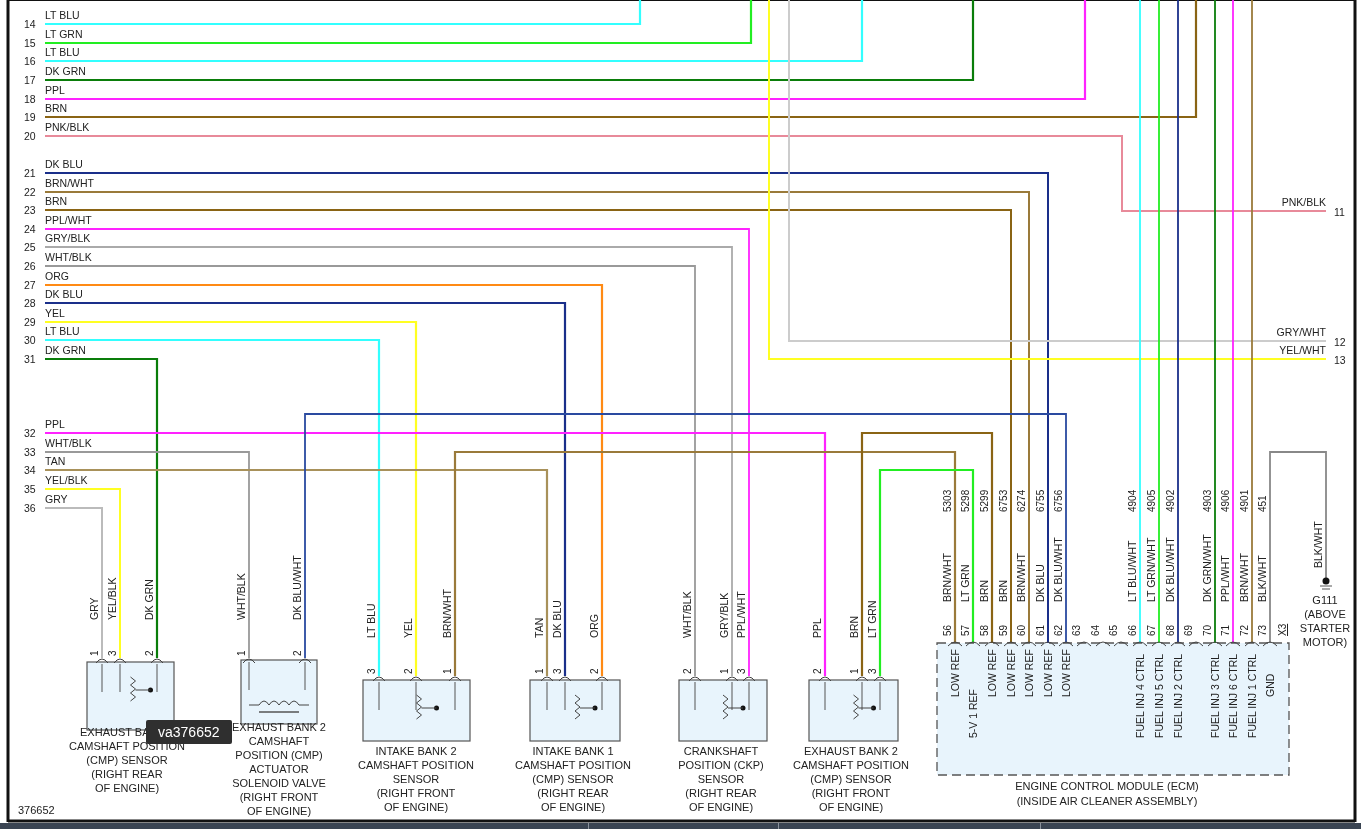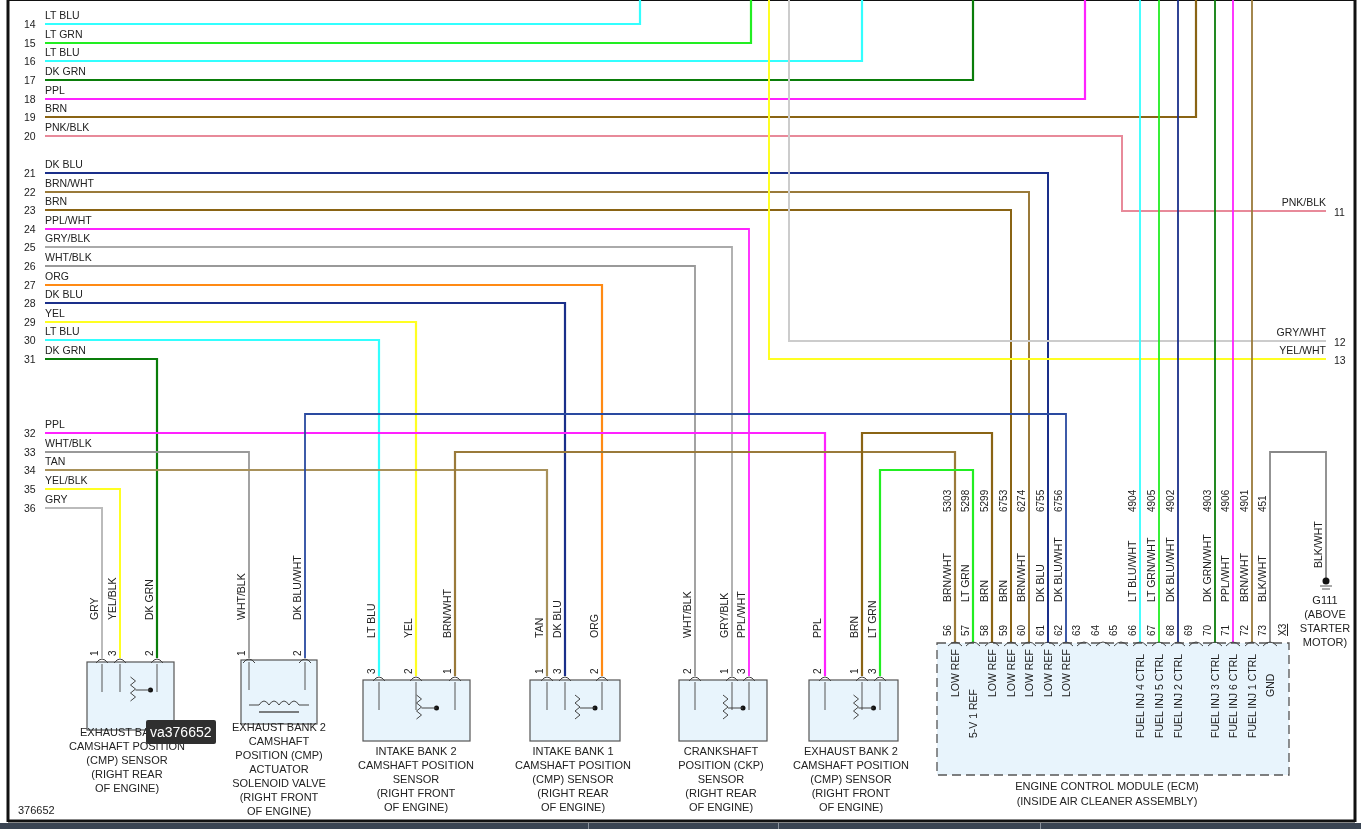--- a/index.html
+++ b/index.html
@@ -1,20 +1,20 @@
 <!DOCTYPE html>
 <html><head>
 <meta charset="utf-8">
 <style>
   html, body { margin:0; padding:0; background:#ffffff; }
   body { width:1361px; height:829px; position:relative; overflow:hidden; font-family:"Liberation Sans", sans-serif; }
   #frame { position:absolute; left:0; top:0; width:1361px; height:829px; }
   #bottom-bar { position:absolute; left:0; top:823px; width:1361px; height:6px; background:#3a4452; }
   .bar-seg { position:absolute; top:0; height:6px; border-left:1px solid #8a929c; }
-  #tooltip { position:absolute; left:146px; top:720px; background:#2f2f2f; color:#ffffff; font-size:14px; padding:4px 4px; border-radius:2px; }
+  #tooltip { position:absolute; left:146px; top:720px; background:#2f2f2f; color:#ffffff; font-size:14px; padding:4px 12px; border-radius:2px; }
   svg text { font-family:"Liberation Sans", sans-serif; fill:#222; }
 </style>
 </head>
 <body>
 
 <div id="frame">
 <svg id="diagram" width="1361" height="829" viewBox="0 0 1361 829" xmlns="http://www.w3.org/2000/svg">
 
   <line x1="8" y1="0" x2="8" y2="822" stroke="#111" stroke-width="3"></line>
   <line x1="1355" y1="0" x2="1355" y2="822" stroke="#111" stroke-width="3"></line>

